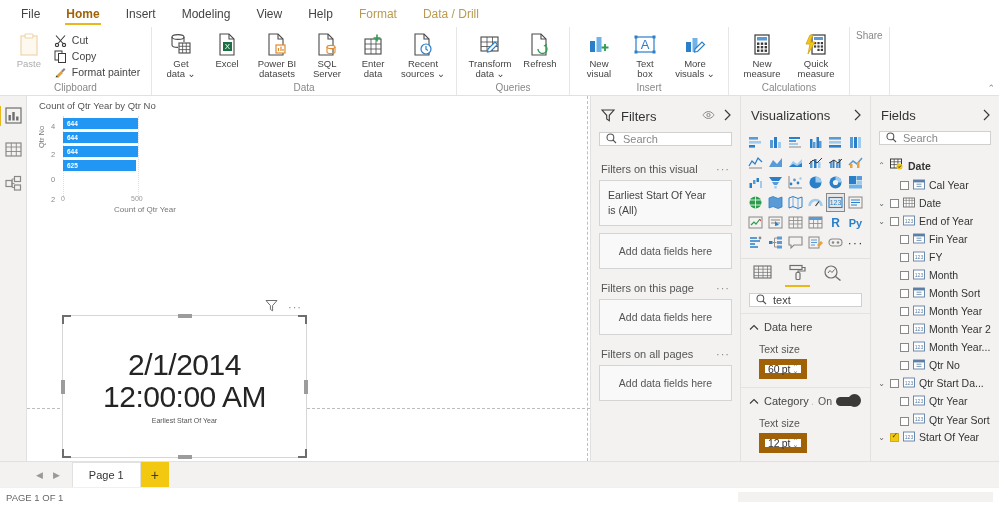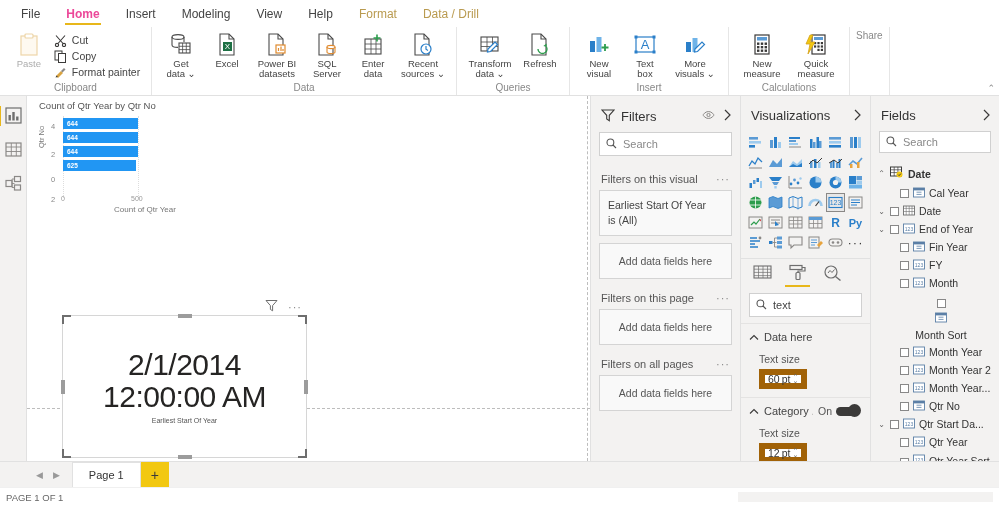--- a/index.html
+++ b/index.html
@@ -9,21 +9,21 @@
     font-size: 11px; color: #333;
     background: #fff; overflow: hidden;
   }
   #app { position: relative; width: 999px; height: 506px; display: flex; flex-direction: column; }
 
   
   .menubar { height: 27px; background: #fff; display: flex; align-items: stretch;
              padding-left: 8px; flex-shrink: 0; }
   .menu-tab { padding: 0 13px; display: flex; align-items: center; font-size: 12px;
               color: #444; position: relative; cursor: default; }
-  .menu-tab.active { color: #ec4899; font-weight: bold; }
+  .menu-tab.active { color: #a16207; font-weight: bold; }
   .menu-tab.active::after { content: ""; position: absolute; left: 12px; right: 12px;
               bottom: 2px; height: 2.5px; background: #e8b71a; }
   .menu-tab.contextual { color: #b99a4f; }
 
   
   .ribbon { height: 69px; background: #fff; border-bottom: 1px solid #e1e1e1;
             display: flex; align-items: stretch; flex-shrink: 0; position: relative; }
   .rgroup { display: flex; flex-direction: column; align-items: center;
             justify-content: space-between; padding: 3px 6px 1px 6px;
             border-right: 1px solid #e6e6e6; position: relative; }
@@ -90,21 +90,21 @@
   
   .pane { background: #f3f2f1; border-left: 1px solid #e1e1e1; display: flex;
           flex-direction: column; flex-shrink: 0; }
   .pane-filters { width: 150px; }
   .pane-vis { width: 130px; }
   .pane-fields { width: 129px; }
   .pane-head { display: flex; align-items: center; gap: 6px; padding: 12px 8px 8px 10px; }
   .pane-title { font-size: 13px; color: #333; flex: 1; }
   .pane-head-icons { display: flex; gap: 8px; align-items: center; color: #888; }
   .search-box { margin: 0 8px 8px 8px; background: #fff; border: 1px solid #d0d0d0;
-                height: 24px; display: flex; align-items: center; padding: 0 6px; gap: 6px; }
+                height: 14px; display: flex; align-items: center; padding: 0 6px; gap: 6px; }
   .search-box input { border: none; outline: none; font-size: 11px; width: 100%;
                       font-family: "Liberation Sans", sans-serif; color: #444; background: transparent; }
   .search-box input::placeholder { color: #888; }
 
   .filters-body { padding: 0 8px; overflow: hidden; }
   .filter-sec-head { display: flex; align-items: center; justify-content: space-between;
                      padding: 9px 2px 5px 2px; font-size: 11px; color: #555; }
   .filter-card { border: 1px solid #d4d4d4; background: #f9f9f9; padding: 7px 8px;
                  margin-bottom: 7px; font-size: 10.5px; color: #444; line-height: 1.45; }
   .filter-drop { border: 1px solid #d4d4d4; background: #f9f9f9; height: 36px;
@@ -1036,21 +1036,21 @@
         </div>
         <div class="field-row" style="padding-left:16px;">
           <span class="chev"></span>
           <span class="cbox"></span>
           <span><svg width="12" height="11" viewBox="0 0 12 11">
                 <rect x="0.5" y="1" width="11" height="9" fill="#fff" stroke="#5b7fa6" stroke-width=".9"></rect>
                 <text x="6" y="7.6" font-size="5" fill="#5b7fa6" text-anchor="middle" font-family="Liberation Sans">123</text>
               </svg></span>
           <span class="field-name">Month</span>
         </div>
-        <div class="field-row" style="padding-left:16px;flex-direction:column;">
+        <div class="field-row" style="padding-left:16px;">
           <span class="chev"></span>
           <span class="cbox"></span>
           <span><svg width="12" height="11" viewBox="0 0 12 11">
                 <rect x="0.5" y="1" width="11" height="9" fill="#fff" stroke="#5b7fa6" stroke-width=".9"></rect>
                 <rect x="0.5" y="1" width="11" height="2.4" fill="#5b7fa6"></rect>
                 <path d="M3.5 5.2h5M3.5 7.4h5" stroke="#5b7fa6" stroke-width=".8"></path>
               </svg></span>
           <span class="field-name">Month Sort</span>
         </div>
         <div class="field-row" style="padding-left:16px;">

